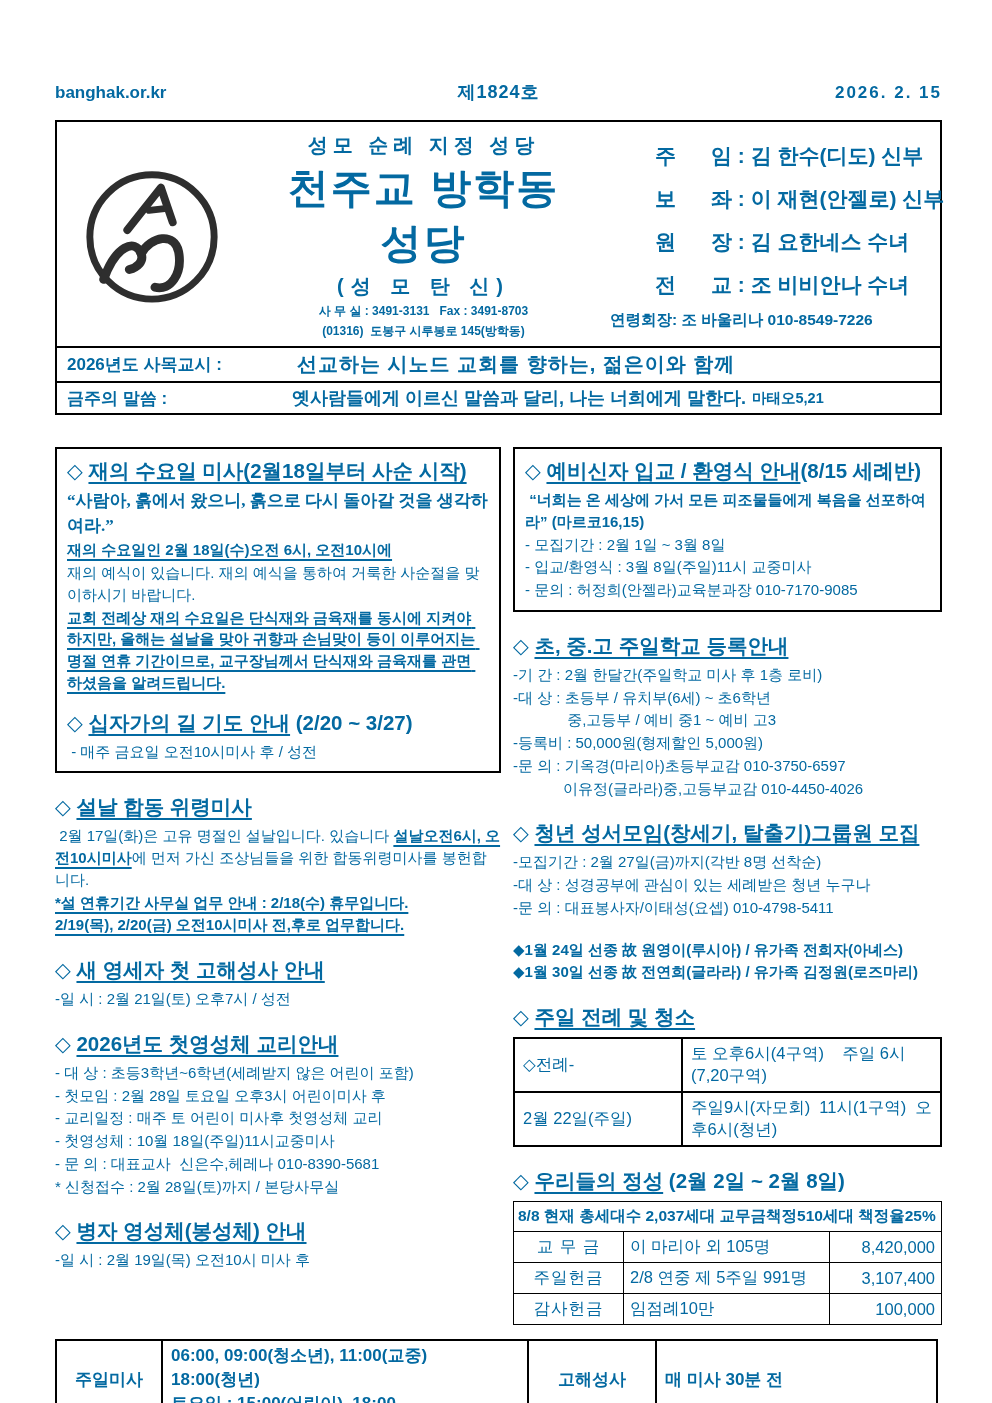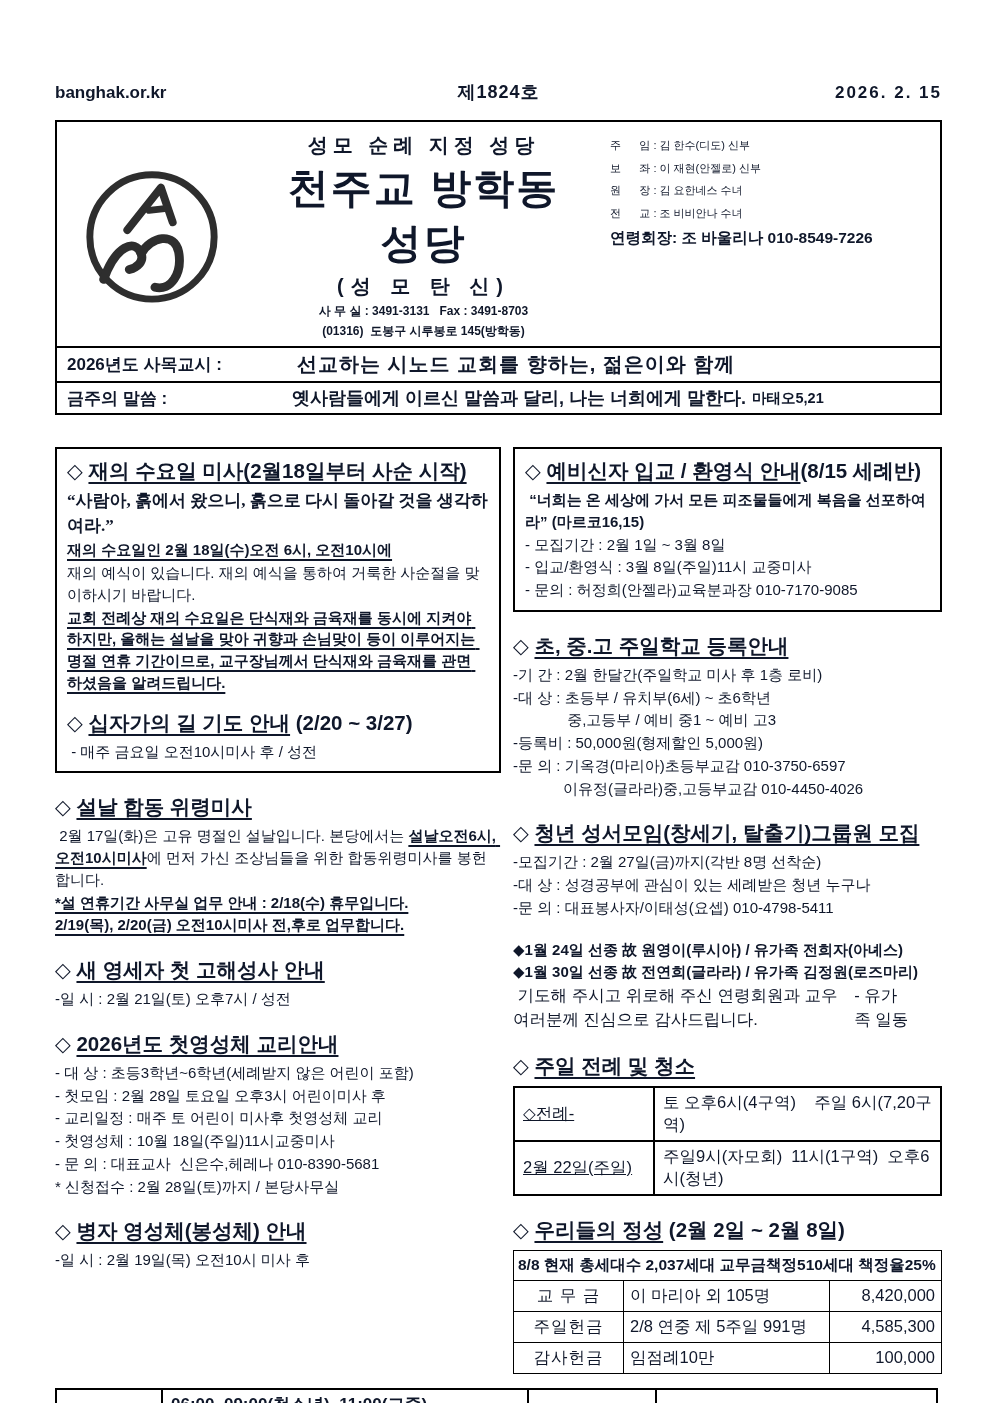--- a/index.html
+++ b/index.html
@@ -1,38 +1,38 @@
 <!DOCTYPE html>
 <html><head>
 <meta charset="utf-8">
 <style>
   * { box-sizing: border-box; }
   html,body { margin:0; padding:0; background:#fff; }
   .page {
-    width:992px; height:1403px; background:#fff; color:#0f172a;
+    width:992px; height:1403px; background:#fff; color:#0369a1;
     font-family:"Liberation Sans","DejaVu Sans",sans-serif;
     position:relative; overflow:hidden;
     padding:80px 50px 0 55px;
   }
   
   .topstrip { display:flex; align-items:baseline; font-weight:bold; font-size:17px; margin-bottom:16px; }
   .topstrip .site { width:260px; }
   .topstrip .issue { flex:1; text-align:center; font-size:18px; letter-spacing:1px; }
   .topstrip .date { width:260px; text-align:right; letter-spacing:2px; }
   
   .mast { border:2px solid #000; }
   .mast-main { display:flex; padding:8px 10px 6px 10px;gap:23px; }
   .logo-wrap { width:170px; display:flex; align-items:center; justify-content:center; }
   .mast-center { flex:1; text-align:center; padding-top:2px; }
   .designation { font-size:20px; font-weight:bold; letter-spacing:5px; }
   .church-name { font-size:41px; font-weight:900; letter-spacing:2px; margin:2px 0 0 0; }
   .dedication { font-size:20px; font-weight:bold; letter-spacing:7px; margin:2px 0 3px 0; }
   .office-line, .addr-line { font-size:12px; font-weight:bold; white-space:pre; margin-top:3px; }
   .mast-right { width:320px; padding-top:4px; }
-  .staff-line { font-size:11px; font-weight:normal; white-space:pre; line-height:2.05; }
+  .staff-line { font-size:21px; font-weight:bold; white-space:pre; line-height:2.05;margin-left:45px; }
   .senior-line { font-size:15.5px; font-weight:bold; white-space:pre; margin-top:4px; }
   .mast-row { border-top:2px solid #000; display:flex; align-items:center; padding:3px 10px; }
   .mast-row .rlabel { font-size:17px; font-weight:bold; width:185px; white-space:pre; }
   .pastoral-text { font-size:20px; font-weight:bold; letter-spacing:1px; margin-left:45px; }
   .word-text { font-size:18px; font-weight:bold; margin-left:40px; }
   .word-ref { font-size:14.5px; font-weight:bold; margin-left:6px; }
   
   .cols { display:flex; gap:12px; margin-top:16px; }
   .col-l { width:446px; }
   .col-r { flex:1; }
@@ -41,21 +41,21 @@
   .sec-title .u { text-decoration:underline; text-decoration-thickness:2px; text-underline-offset:4px; }
   .sec { margin-top:20px; }
   .ln { font-size:15px; line-height:1.45; white-space:pre-wrap; margin:1px 0; }
   .b { font-weight:bold; }
   .bu { font-weight:bold; text-decoration:underline; text-decoration-thickness:2px; text-underline-offset:4px; }
   .quote { font-family:"Liberation Serif","DejaVu Serif",serif; font-weight:bold; font-size:17px; } .gap14 { height:14px; }
   
   table { border-collapse:collapse; }
   .liturgy-table { width:100%; margin-top:6px; }
   .liturgy-table td { border:2px solid #000; font-size:16.5px; padding:4px 8px; white-space:pre-wrap; }
-  .liturgy-table td.lab { width:140px;text-decoration:underline; }
+  .liturgy-table td.lab { width:168px; }
   .offer-table { width:100%; margin-top:6px; }
   .offer-table td { border:1.5px solid #000; font-size:16.5px; padding:4px 6px; white-space:pre-wrap; }
   .offer-table .sumrow td { font-weight:bold; font-size:15.5px; padding:4px 4px; }
   .offer-table td.lab { width:110px; text-align:center; letter-spacing:1px; }
   .offer-table td.amt { width:112px; text-align:right; }
   
   .schedule { display:flex; margin-top:14px; }
   .sch-table td { border:2px solid #000; font-weight:bold; font-size:17px; padding:3px 8px; white-space:pre-line; line-height:1.4; }
   .sch-left { width:474px; }
   .sch-left td.lab { width:106px; text-align:center; padding:3px 2px; }
@@ -121,21 +121,21 @@
         <div class="ln bu">재의 수요일인 2월 18일(수)오전 6시, 오전10시에</div>
         <div class="ln">재의 예식이 있습니다. 재의 예식을 통하여 거룩한 사순절을 맞이하시기 바랍니다.</div>
         <div class="ln bu">교회 전례상 재의 수요일은 단식재와 금육재를 동시에 지켜야 하지만, 올해는 설날을 맞아 귀향과 손님맞이 등이 이루어지는 명절 연휴 기간이므로, 교구장님께서 단식재와 금육재를 관면 하셨음을 알려드립니다.</div>
         <div class="gap14"></div>
         <div class="sec-title"><span>◇</span> <span class="u">십자가의 길 기도 안내</span><span> (2/20 ~ 3/27)</span></div>
         <div class="ln"> - 매주 금요일 오전10시미사 후 / 성전</div>
       </div>
 
       <div class="sec">
         <div class="sec-title"><span>◇</span> <span class="u">설날 합동 위령미사</span></div>
-        <div class="ln"><span> 2월 17일(화)은 고유 명절인 설날입니다. 본당에서는 </span><span class="bu">설날오전6시, 오전10시미사</span><span>에 먼저 가신 조상님들을 위한 합동위령미사를 봉헌합니다.</span></div>
+        <div class="ln"><span> 2월 17일(화)은 고유 명절인 설날입니다. 있습니다 </span><span class="bu">설날오전6시, 오전10시미사</span><span>에 먼저 가신 조상님들을 위한 합동위령미사를 봉헌합니다.</span></div>
         <div class="ln bu">*설 연휴기간 사무실 업무 안내 : 2/18(수) 휴무입니다.</div>
         <div class="ln bu">2/19(목), 2/20(금) 오전10시미사 전,후로 업무합니다.</div>
       </div>
 
       <div class="sec">
         <div class="sec-title"><span>◇</span> <span class="u">새 영세자 첫 고해성사 안내</span></div>
         <div class="ln">-일 시 : 2월 21일(토) 오후7시 / 성전</div>
       </div>
 
       <div class="sec">
@@ -176,24 +176,20 @@
       <div class="sec">
         <div class="sec-title"><span>◇</span> <span class="u">청년 성서모임(창세기, 탈출기)그룹원 모집</span></div>
         <div class="ln">-모집기간 : 2월 27일(금)까지(각반 8명 선착순)</div>
         <div class="ln">-대 상 : 성경공부에 관심이 있는 세례받은 청년 누구나</div>
         <div class="ln">-문 의 : 대표봉사자/이태성(요셉) 010-4798-5411</div>
       </div>
 
       <div class="sec">
         <div class="ln b">◆1월 24일 선종 故 원영이(루시아) / 유가족 전희자(아녜스)</div>
         <div class="ln b">◆1월 30일 선종 故 전연희(글라라) / 유가족 김정원(로즈마리)</div>
-        <div class="obit-sign-row">
-          <span> 기도해 주시고 위로해 주신 연령회원과 교우 여러분께 진심으로 감사드립니다.</span>
-          <span class="sign">- 유가족 일동</span>
-        </div>
       </div>
 
       <div class="sec">
         <div class="sec-title"><span>◇</span> <span class="u">주일 전례 및 청소</span></div>
         <table class="liturgy-table">
           <tbody>
               <tr>
             <td class="lab">◇전례-</td>
             <td>토 오후6시(4구역)    주일 6시(7,20구역)</td>
           </tr>
@@ -213,21 +209,21 @@
                 <td colspan="3">8/8 현재 총세대수 2,037세대 교무금책정510세대 책정율25%</td>
               </tr>
           <tr>
             <td class="lab">교 무 금</td>
             <td>이 마리아 외 105명</td>
             <td class="amt">8,420,000</td>
           </tr>
           <tr>
             <td class="lab">주일헌금</td>
             <td>2/8 연중 제 5주일 991명</td>
-            <td class="amt">4,585,300</td>
+            <td class="amt">3,107,400</td>
           </tr>
           <tr>
             <td class="lab">감사헌금</td>
             <td>임점례10만</td>
             <td class="amt">100,000</td>
           </tr>
         </tbody>
           </table>
       </div>
     </div>

